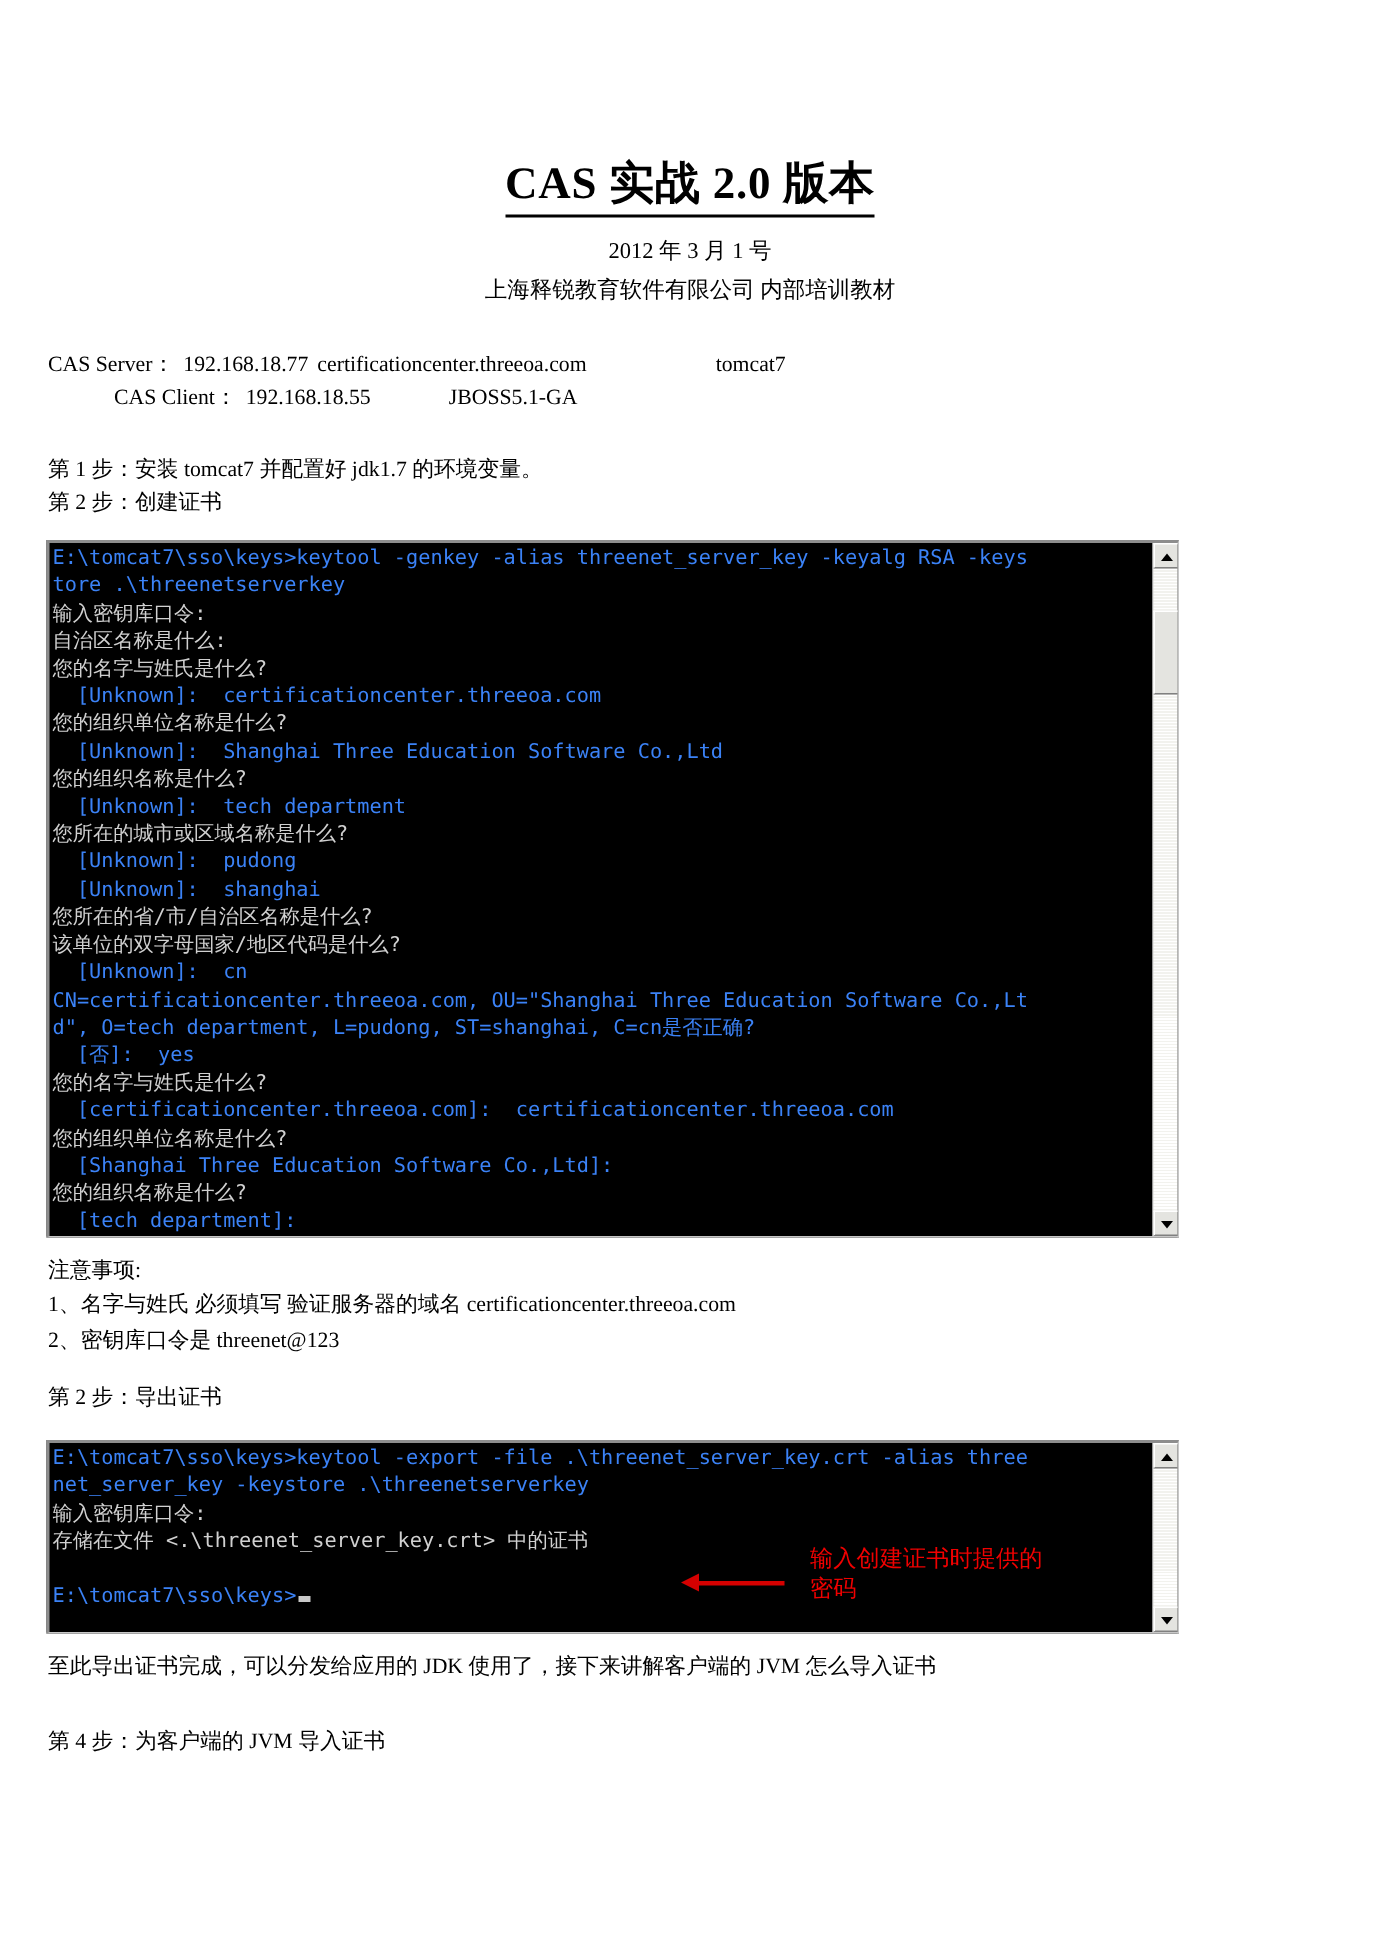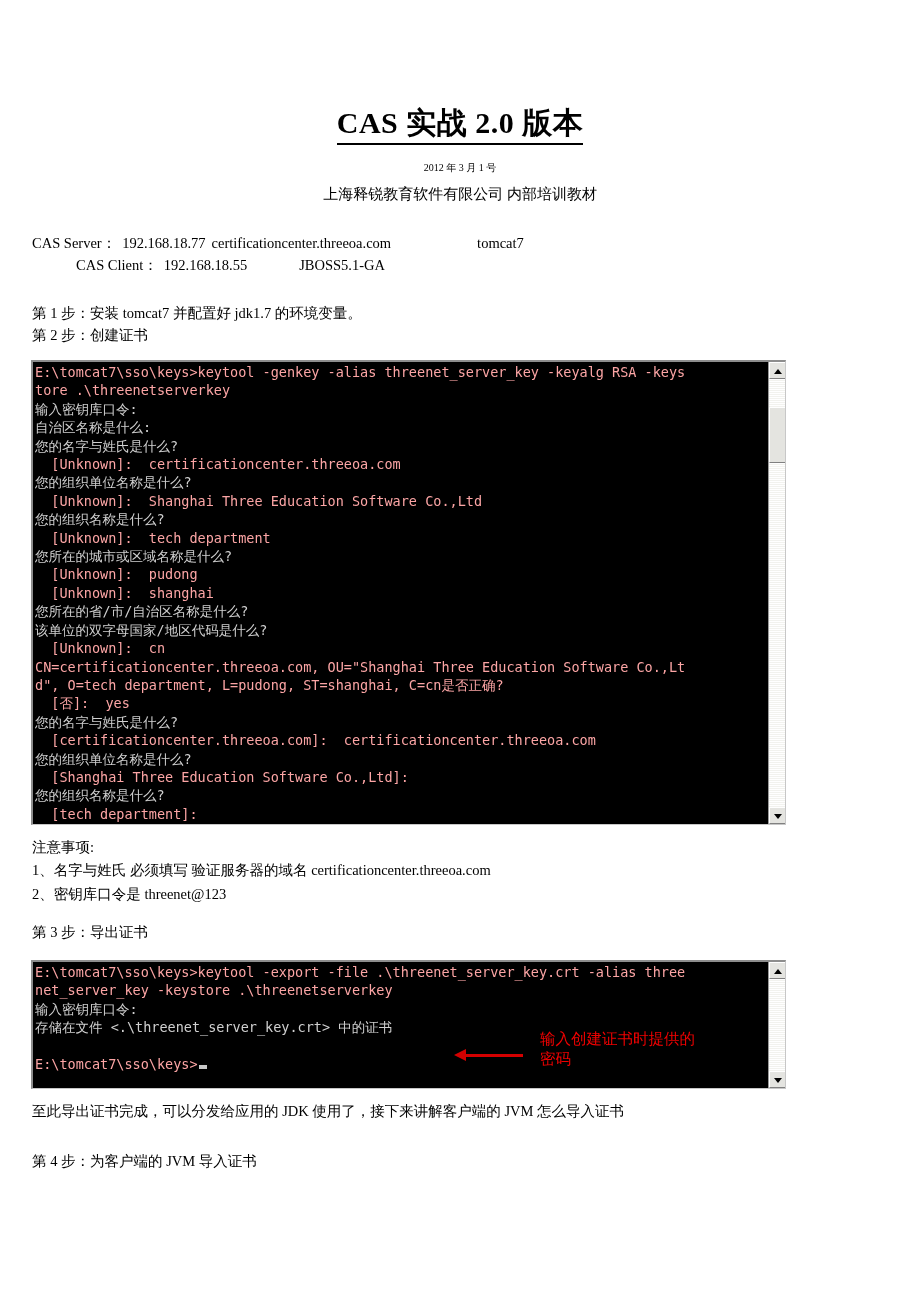--- a/index.html
+++ b/index.html
@@ -35,21 +35,21 @@
     font-size: 30px;
     font-weight: bold;
     line-height: 38px;
     letter-spacing: 0.5px;
     display: inline-block;
     border-bottom: 2px solid #000;
     padding-bottom: 1px;
   }
   .doc-date {
     margin-top: 12px;
-    font-size: 10px;
+    font-size: 15px;
     line-height: 22px;
   }
   .doc-org {
     margin-top: 4px;
     font-size: 15px;
     line-height: 22px;
   }
 
   
   .txt {
@@ -78,21 +78,21 @@
     position: absolute;
     left: 2px; top: 1px;
     right: 18px;
     bottom: 0;
     overflow: hidden;
   }
   .cline {
     font-family: "DejaVu Sans Mono", "Liberation Mono", monospace;
     font-size: 13.5px;
     line-height: 18.4px;
-    color: #fca5a5;
+    color: #3b82f6;
     white-space: pre;
     letter-spacing: 0px;
   }
   .cline.cn {
     color: #d0d0d0;
     letter-spacing: 0px;
   }
   .cursor-blk {
     display: inline-block;
     width: 8px;
@@ -235,21 +235,21 @@
       <div class="btn down">
         <span class="arrow-dn"></span>
       </div>
     </div>
   </div>
 
   <div class="txt" style="top:836px;">注意事项:</div>
   <div class="txt" style="top:859px;">1、名字与姓氏 必须填写 验证服务器的域名 certificationcenter.threeoa.com</div>
   <div class="txt" style="top:883px;">2、密钥库口令是 threenet@123</div>
 
-  <div class="txt" style="top:921px;">第 3 步：导出证书</div>
+  <div class="txt" style="top:921px;">第 2 步：导出证书</div>
 
   <div class="console" style="left:31px; top:960px; width:755px; height:129px;">
     <div class="console-inner">
       <div class="cline">E:\tomcat7\sso\keys&gt;keytool -export -file .\threenet_server_key.crt -alias three</div>
       <div class="cline">net_server_key -keystore .\threenetserverkey</div>
       <div class="cline cn">输入密钥库口令:</div>
       <div class="cline cn">存储在文件 &lt;.\threenet_server_key.crt&gt; 中的证书</div>
       <div class="cline">&nbsp;</div>
       <div class="cline"><span>E:\tomcat7\sso\keys&gt;</span><span class="cursor-blk"></span></div>
     </div>

